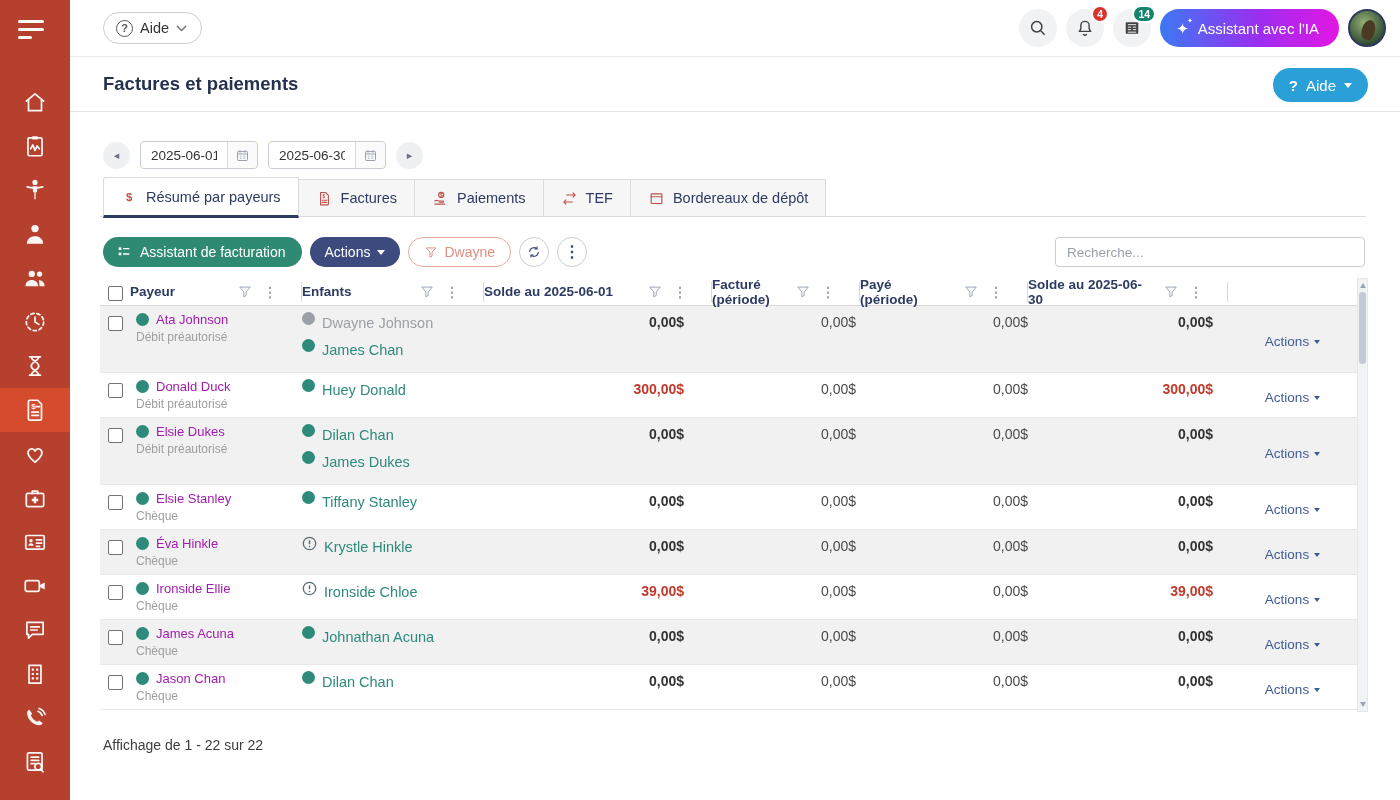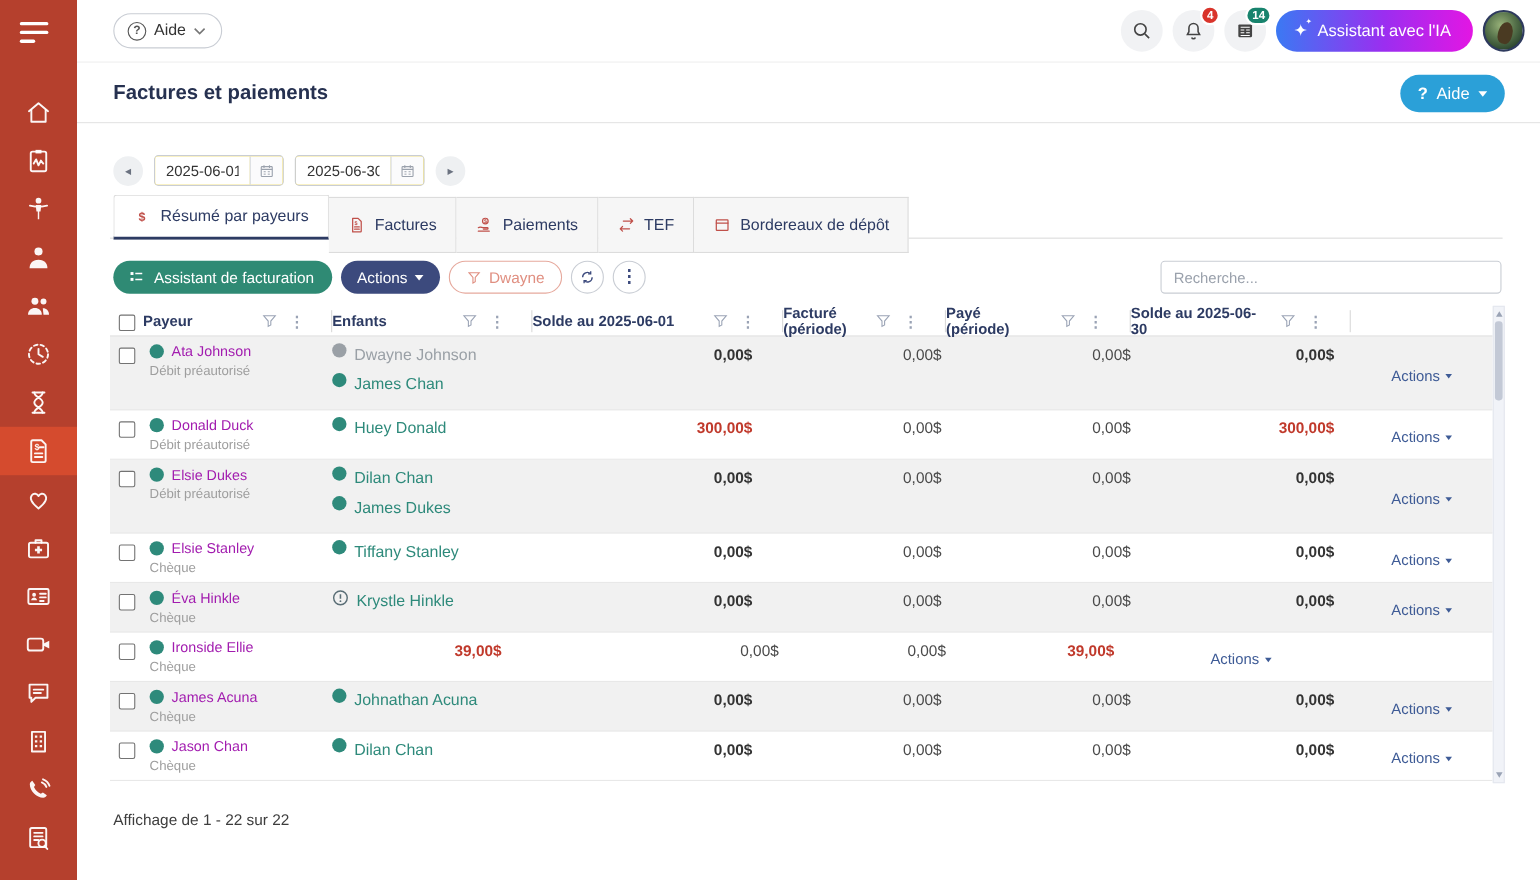--- a/index.html
+++ b/index.html
@@ -44,21 +44,21 @@
   .date-row { position:absolute; left:103px; top:141px; display:flex; align-items:center; gap:10px; }
   .nav-circle { width:27px; height:27px; border-radius:50%; background:#eef0f2; border:none; color:#6b7280; font-size:11px; display:flex; align-items:center; justify-content:center; cursor:pointer; }
   .date-box { display:flex; height:28px; border:1px solid #c9cdd4; border-radius:4px; overflow:hidden; background:#fde047; }
   .date-box input { border:none; outline:none; width:86px; padding:0 10px; font-size:13.5px; color:#333; font-family:inherit; }
   .cal-btn { width:30px; border-left:1px solid #d6dade; background:#fbfbfc; display:flex; align-items:center; justify-content:center; cursor:pointer; }
   .cal-btn svg { width:15px; height:15px; }
 
   
   .tabs-line { position:absolute; left:100px; top:216px; width:1266px; height:1px; background:#dcdcdc; }
   .tabs { position:absolute; left:103px; top:179px; display:flex; gap:0; }
-  .tab { height:51px; display:flex; align-items:center; gap:8px; padding:0 17px; background:#f6f6f6; border:1px solid #dcdcdc; border-left:none; font-size:14.5px; color:#2d3b63; cursor:pointer; white-space:nowrap; }
+  .tab { height:38px; display:flex; align-items:center; gap:8px; padding:0 17px; background:#f6f6f6; border:1px solid #dcdcdc; border-left:none; font-size:14.5px; color:#2d3b63; cursor:pointer; white-space:nowrap; }
   .tab:first-child { border-left:1px solid #dcdcdc; border-top-left-radius:3px; }
   .tab.active { background:#fff; border-bottom:3px solid #2d3b63; height:41px; margin-top:-2px; position:relative; z-index:2; }
   .tab .tic { color:#c0504a; font-weight:bold; font-size:15px; display:flex; align-items:center; }
   .tab .tic svg { width:17px; height:17px; }
 
   
   .toolbar { position:absolute; left:103px; top:237px; display:flex; align-items:center; gap:8px; }
   .btn-assistant { height:30px; border:none; border-radius:15px; background:#2f8a74; color:#fff; font-size:14px; font-family:inherit; display:flex; align-items:center; gap:8px; padding:0 16px 0 13px; cursor:pointer; }
   .btn-assistant svg { width:16px; height:16px; }
   .btn-actions { height:30px; border:none; border-radius:15px; background:#3c4a7d; color:#fff; font-size:14px; font-family:inherit; display:flex; align-items:center; gap:7px; padding:0 15px; cursor:pointer; }
@@ -602,20 +602,32 @@
         <div class="c-check">
           <span class="checkbox"></span>
         </div>
         <div class="cell payer-cell">
        <a class="payer-link">
             <span class="dot"></span>
             <span>Ironside Ellie</span>
           </a>
        <div class="method">Chèque</div>
         </div>
+        <div class="cell">
+          <div class="child-line">
+            <span class="warn-ic">
+              <svg viewBox="0 0 16 16">
+                <circle cx="8" cy="8" r="6.6" stroke="#5a6e76" stroke-width="1.4" fill="none"></circle>
+                <path d="M8 4.6v4.2" stroke="#5a6e76" stroke-width="1.5"></path>
+                <circle cx="8" cy="11.2" r=".9" fill="#5a6e76"></circle>
+              </svg>
+            </span>
+            <span>Ironside Chloe</span>
+          </div>
+        </div>
         <div class="cell amt strong neg a1">39,00$</div>
         <div class="cell amt a2">0,00$</div>
         <div class="cell amt a3">0,00$</div>
         <div class="cell amt strong neg a4">39,00$</div>
         <div class="c-actions">
        <a class="row-actions">
             <span>Actions</span>
             <span class="caret"></span>
           </a>
         </div>

